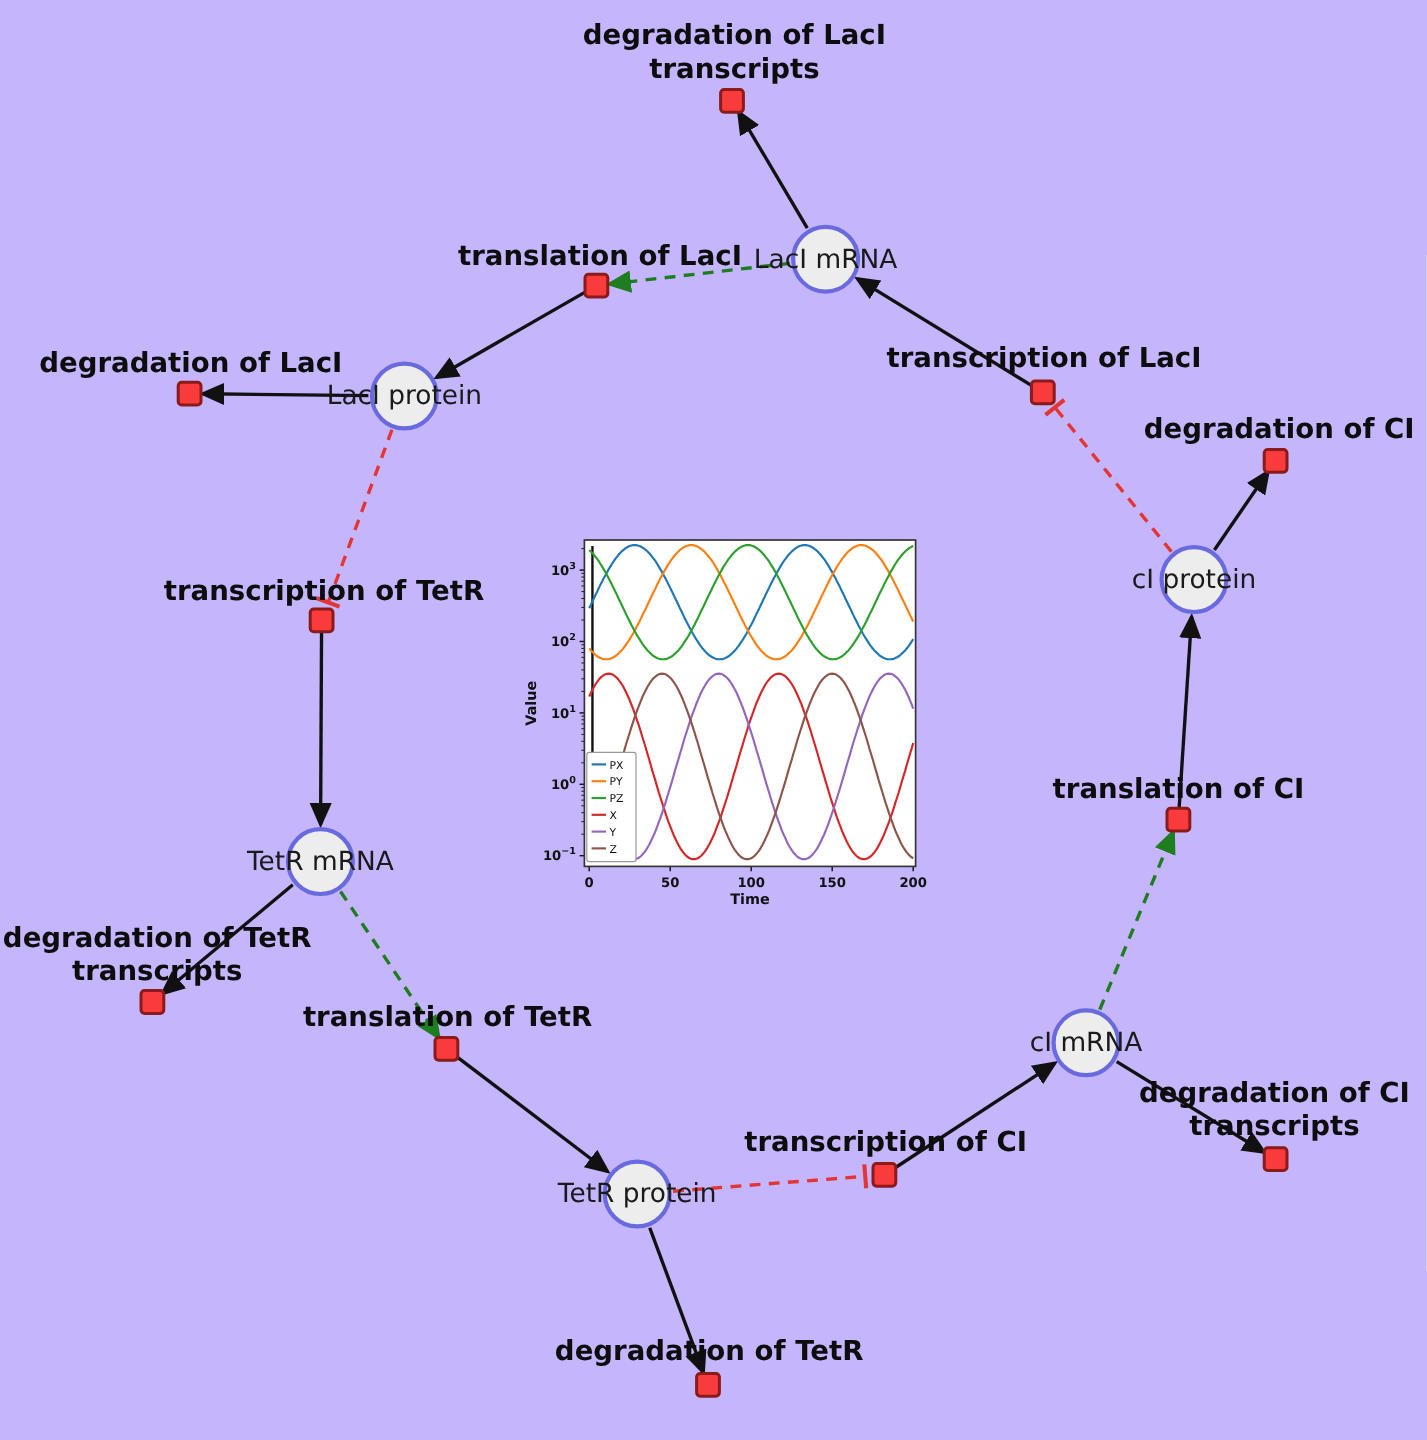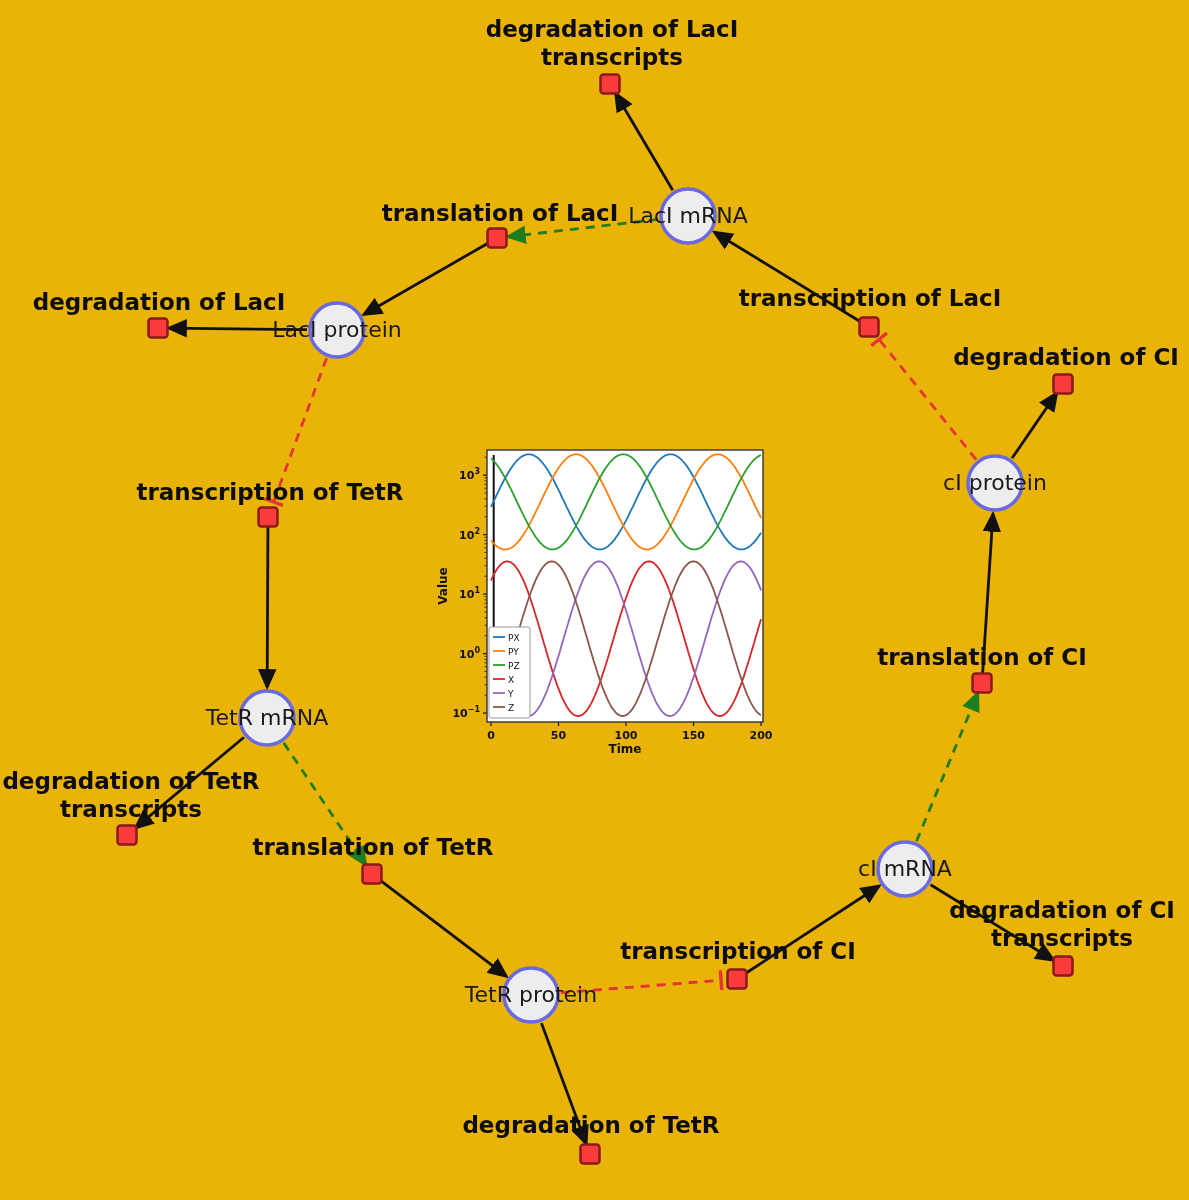--- a/index.html
+++ b/index.html
@@ -1,16 +1,16 @@
 <!DOCTYPE html>
 <html><head>
 <meta charset="utf-8">
 <style>
   html,body{margin:0;padding:0;background:#fff;}
-  .stage{position:relative;width:1189px;height:1200px;background:#eab308;overflow:hidden;
+  .stage{position:relative;width:1189px;height:1200px;background:#c4b5fd;overflow:hidden;
          font-family:"DejaVu Sans",sans-serif;}
   svg{display:block;}
   svg text{font-family:"DejaVu Sans",sans-serif;}
   .species-label{font-size:22px;font-weight:400;fill:#1a1a1a;}
   .reaction-label{font-size:23px;font-weight:700;fill:#0d0d0d;}
   .tick-label{font-size:11px;font-weight:700;fill:#111;}
   .axis-label{font-size:12px;font-weight:700;fill:#111;}
   .legend-label{font-size:9px;font-weight:400;fill:#111;}
 </style>
 </head>

